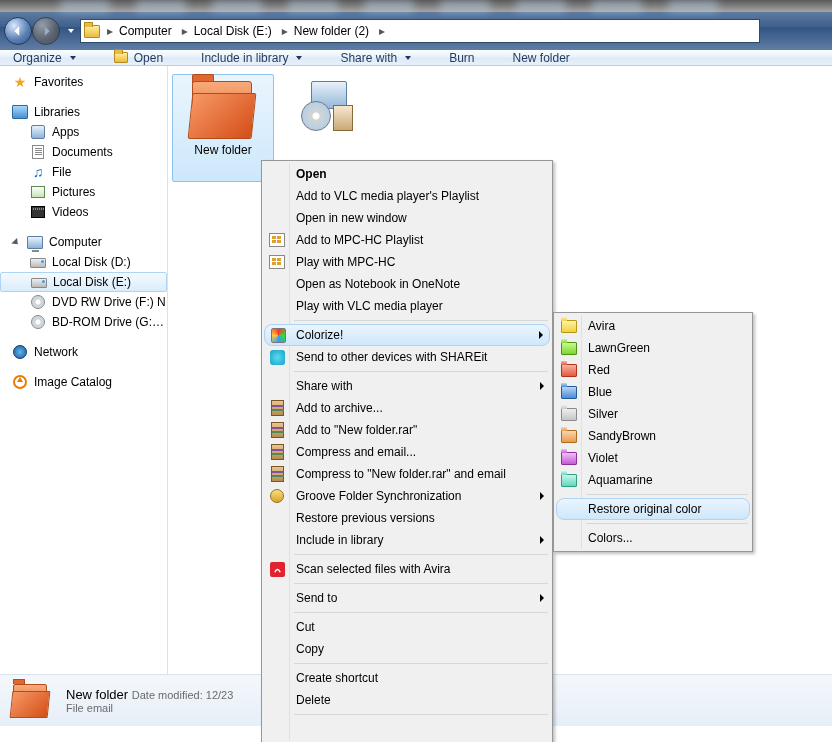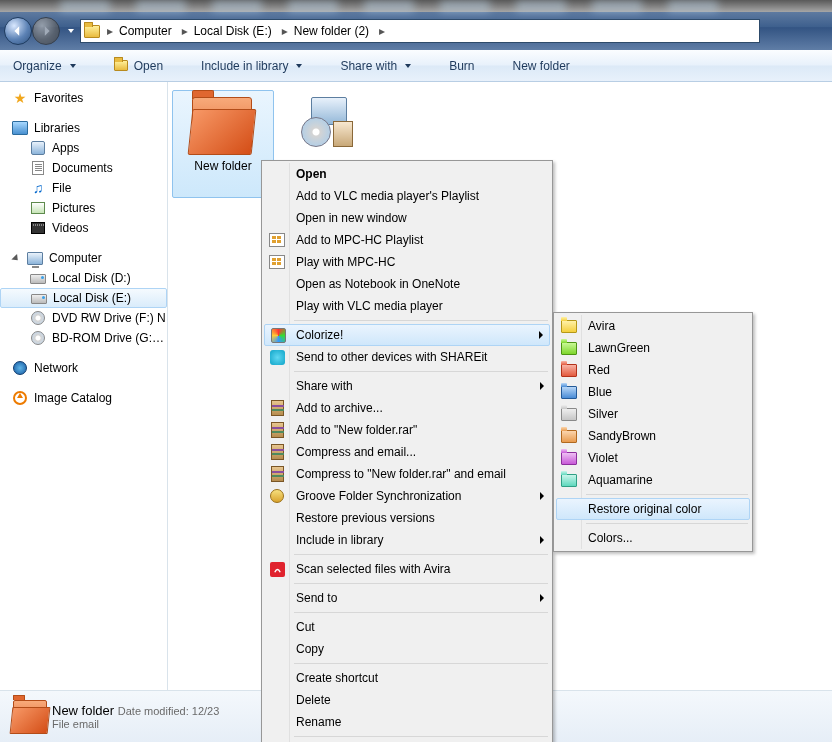--- a/index.html
+++ b/index.html
@@ -11,21 +11,21 @@
 .navbtns { display:flex; gap:0; }
 .navbtn { width:28px; height:28px; border-radius:50%; background:radial-gradient(circle at 35% 30%, #d9e8ff, #5c82b5 55%, #2f517e); border:1px solid #1f3c60; display:flex; align-items:center; justify-content:center; color:#fff; cursor:pointer; }
 .navbtn.disabled { filter:grayscale(1) brightness(.8); opacity:.7; cursor:default; }
 .navbtn svg { width:12px; height:12px; fill:#fff; }
 .addrbox { flex:none; width:680px; height:24px; background:#fff; border:1px solid #2d4a6a; display:flex; align-items:center; }
 .addr-icon { width:22px; height:22px; display:flex; align-items:center; justify-content:center; }
 .folder-glyph { width:16px; height:13px; background:linear-gradient(#fff09a,#e9bb3f); border:1px solid #b88a1e; border-radius:1px; position:relative; }
 .folder-glyph:before { content:''; position:absolute; left:-1px; top:-4px; width:7px; height:4px; background:#e9bb3f; border:1px solid #b88a1e; border-bottom:none; border-radius:1px 1px 0 0; }
 .crumb { padding:0 6px 0 2px; height:22px; display:flex; align-items:center; color:#000; cursor:pointer; }
 .crumb-sep { width:14px; height:22px; display:flex; align-items:center; justify-content:center; color:#555; cursor:pointer; }
-.toolbar { height:32px; background:linear-gradient(to bottom,#fbfdff,#e8f1fb 48%,#dce9f7 52%,#e8f1fb); border-bottom:1px solid #b8cee4; display:flex; align-items:center; padding:0 4px; gap:2px; }
+.toolbar { height:16px; background:linear-gradient(to bottom,#fbfdff,#e8f1fb 48%,#dce9f7 52%,#e8f1fb); border-bottom:1px solid #b8cee4; display:flex; align-items:center; padding:0 4px; gap:2px; }
 .tbtn { padding:3px 8px; display:flex; align-items:center; gap:6px; color:#1e395b; border:1px solid transparent; border-radius:2px; cursor:pointer; }
 .tdd { width:0; height:0; border-left:3.5px solid transparent; border-right:3.5px solid transparent; border-top:4px solid #1e395b; margin-left:2px; }
 .tsp { width:16px; }
 .body { display:flex; height:calc(742px - 12px - 38px - 32px - 52px); }
 .sidebar { width:168px; border-right:1px solid #d9e3eb; padding-top:6px; overflow:hidden; }
 .sgrp { margin-bottom:10px; }
 .sitem { display:flex; align-items:center; gap:6px; padding:1px 0 1px 12px; height:20px; cursor:pointer; color:#000; }
 .sitem.child { padding-left:30px; }
 .sitem .exp { width:9px; height:9px; display:inline-block; position:relative; }
 .sitem .exp.open:before { content:''; position:absolute; width:0; height:0; border-left:4px solid transparent; border-right:4px solid transparent; border-top:5px solid #595959; left:0; top:2px; transform:rotate(-45deg); }
@@ -53,34 +53,34 @@
 .fileitem.sel { background:linear-gradient(#eaf5fe,#cde8fb); border-color:#8fc3ee; }
 .big-folder { width:70px; height:62px; position:relative; }
 .big-folder.orange .back { position:absolute; left:4px; top:2px; width:60px; height:52px; background:linear-gradient(#f8aa7a,#e06730); border:1px solid #b34c18; border-radius:3px; }
 .big-folder.orange .tab { position:absolute; left:4px; top:-5px; width:22px; height:9px; background:#e06730; border:1px solid #b34c18; border-bottom:none; border-radius:2px 2px 0 0; }
 .big-folder.orange .front { position:absolute; left:2px; top:14px; width:64px; height:46px; background:linear-gradient(135deg,#f79866,#d44e17); border:1px solid #b34c18; border-radius:2px; transform:skewX(-6deg); }
 .big-exe { width:56px; height:56px; position:relative; }
 .big-exe .mon { position:absolute; left:12px; top:2px; width:36px; height:28px; background:linear-gradient(#e8f1fb,#94b8d8); border:1px solid #5c7ea0; border-radius:2px; }
 .big-exe .disc { position:absolute; left:2px; top:22px; width:30px; height:30px; border-radius:50%; background:radial-gradient(circle,#fff 3px,#d4d4d4 4px,#b5cfe5 14px); border:1px solid #778; }
 .big-exe .box { position:absolute; right:2px; top:26px; width:20px; height:26px; background:linear-gradient(#f8e8d0,#c8a878); border:1px solid #8a6838; }
 .fileitem .lbl { font-size:12px; text-align:center; color:#000; max-width:96px; }
-.details { height:52px; border-top:1px solid #d9e3eb; background:linear-gradient(#f4f8fc,#e6eef7); display:flex; align-items:center; padding:3px 10px; gap:0; }
+.details { height:52px; border-top:1px solid #d9e3eb; background:linear-gradient(#f4f8fc,#e6eef7); display:flex; align-items:center; padding:3px 10px; gap:14px; }
 .details .thumb { width:42px; height:38px; position:relative; }
 .details .thumb .bf-back{position:absolute;left:3px;top:2px;width:34px;height:30px;background:linear-gradient(#f8aa7a,#e06730);border:1px solid #b34c18;border-radius:2px;}
 .details .thumb .bf-tab{position:absolute;left:3px;top:-3px;width:12px;height:5px;background:#e06730;border:1px solid #b34c18;border-bottom:none;border-radius:1px 1px 0 0;}
 .details .thumb .bf-front{position:absolute;left:1px;top:9px;width:38px;height:27px;background:linear-gradient(135deg,#f79866,#d44e17);border:1px solid #b34c18;border-radius:1px;transform:skewX(-6deg);}
 .details .txt .name{font-size:13px; color:#000;}
 .details .txt .meta{font-size:11px; color:#6a6a6a;}
 .details .txt .meta span.lbl{color:#6a6a6a;}
 
 .menu { position:absolute; background:#f0f0f0; border:1px solid #979797; box-shadow:2px 2px 3px rgba(0,0,0,.25); font-size:12px; color:#000; padding:2px; }
 .menu.main { left:261px; top:160px; width:292px; }
 .menu .gutter { position:absolute; left:2px; top:2px; bottom:2px; width:26px; background:linear-gradient(to right,#f0f0f0,#f0f0f0); border-right:1px solid #e0e0e0; }
 .menu .mi { position:relative; display:flex; align-items:center; height:22px; padding-left:32px; padding-right:20px; cursor:pointer; z-index:1; }
-.menu .mi:hover, .menu .mi.hov { background:linear-gradient(#eaf4fe,#cfe7fb); border:1px solid #aed4f5; border-radius:2px; height:22px; padding-left:31px; padding-right:19px; }
+.menu .mi:hover, .menu .mi.hov { background:linear-gradient(#eaf4fe,#cfe7fb); border:1px solid #aed4f5; border-radius:8px; height:22px; padding-left:31px; padding-right:19px; }
 .menu .mi.bold { font-weight:bold; }
 .menu .mi .mico { position:absolute; left:4px; width:18px; height:18px; display:flex; align-items:center; justify-content:center; }
 .menu .mi .arr { position:absolute; right:6px; width:0; height:0; border-top:4px solid transparent; border-bottom:4px solid transparent; border-left:4px solid #000; }
 .menu .sep { height:1px; margin:3px 2px 3px 30px; background:#d7d7d7; position:relative; z-index:1; }
 
 .menu.sub { left:553px; top:312px; width:200px; }
 .sub .foldglyph { width:16px; height:13px; border-radius:1px; position:relative; }
 .sub .foldglyph:before { content:''; position:absolute; left:-1px; top:-4px; width:6px; height:4px; border-radius:1px 1px 0 0; background:inherit; }
 .yellow { background:linear-gradient(#fff1a7,#f4cf3d); border:1px solid #b59818; }
 .lawngreen { background:linear-gradient(#c8f895,#7ed62b); border:1px solid #4d9413; }
@@ -415,23 +415,20 @@
     <div class="mi">
       <span>Copy</span>
     </div>
     <div class="sep"></div>
     <div class="mi">
       <span>Create shortcut</span>
     </div>
     <div class="mi">
       <span>Delete</span>
     </div>
-    <div class="mi">
-      <span>Rename</span>
-    </div>
     <div class="sep"></div>
     <div class="mi"></div>
   </div>
 
 <div class="menu sub" id="ctxsub">
   <div class="gutter"></div>
 <div class="mi">
       <div class="mico">
         <div class="foldglyph yellow"></div>
       </div>

